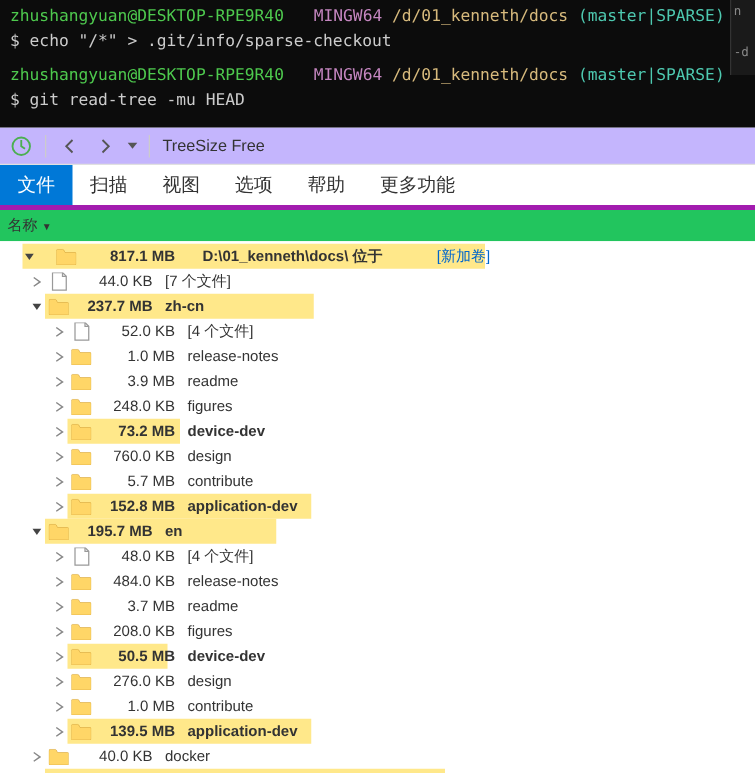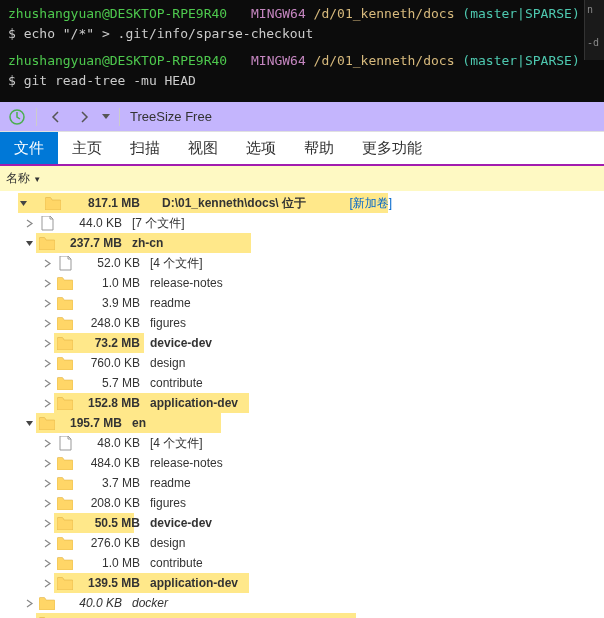--- a/index.html
+++ b/index.html
@@ -19,21 +19,21 @@
     .icon-btn { width: 26px; height: 26px; display: flex; align-items: center; justify-content: center; cursor: pointer; }
     .toolbar .sep { width: 1px; height: 18px; background: #ccc; margin: 0 4px; }
     .toolbar .title { margin-left: 4px; font-size: 13px; color: #333; }
     
     
     .menu { display: flex; background: #fff; height: 32px; align-items: stretch; padding: 0; }
     .menu-item { padding: 0 14px; display: flex; align-items: center; font-size: 15px; color: #333; cursor: pointer; }
     .menu-item.active { background: #0078d7; color: #fff; }
     
     
-    .col-header { background: #fef9c3; padding: 4px 6px; font-size: 12px; color: #333; border-top: 2px solid #a21caf; }
+    .col-header { background: #22c55e; padding: 4px 6px; font-size: 12px; color: #333; border-top: 4px solid #a21caf; }
     
     
     .tree { background: #fff; padding-top: 2px; }
     .row { display: flex; align-items: center; height: 20px; white-space: nowrap; }
     .expander { width: 14px; height: 14px; display: inline-flex; align-items: center; justify-content: center; color: #666; font-size: 10px; cursor: pointer; flex-shrink: 0; }
     .icon { width: 16px; height: 14px; display: inline-flex; align-items: center; justify-content: center; margin: 0 3px; flex-shrink: 0; }
     .size { display: inline-block; width: 70px; text-align: right; padding-right: 6px; font-size: 12px; color: #333; }
     .name { font-size: 12px; color: #333; padding-left: 4px; }
     .bold { font-weight: bold; }
     .highlight { background: #ffe88a; }
@@ -99,21 +99,20 @@
     <svg width="8" height="6" viewBox="0 0 8 6">
         <path d="M0 0 L4 5 L8 0" fill="#555"></path>
       </svg>
   </div>
   <div class="sep"></div>
   <span class="title">TreeSize Free</span>
 </div>
 
 <div class="menu">
   <div class="menu-item active">文件</div>
-  <div class="menu-item">主页</div>
   <div class="menu-item">扫描</div>
   <div class="menu-item">视图</div>
   <div class="menu-item">选项</div>
   <div class="menu-item">帮助</div>
   <div class="menu-item">更多功能</div>
 </div>
 
 <div class="col-header">
   <span>名称</span> <span style="font-size:8px">▼</span>
 </div>
@@ -463,21 +462,21 @@
         <span class="icon">
           <svg class="folder" viewBox="0 0 16 13">
             <path d="M0 2 L0 12 Q0 13 1 13 L15 13 Q16 13 16 12 L16 4 Q16 3 15 3 L7 3 L6 1 Q5.7 0.5 5 0.5 L1 0.5 Q0 0.5 0 2 Z" fill="#ffd667" stroke="#d9a93e" stroke-width="0.5"></path>
           </svg>
         </span>
         <span class="size bold">139.5 MB</span>
         <span class="name bold">application-dev</span>
       </div>
     </div>
     <div class="row-wrap">
-      <div class="row" style="position: relative; z-index: 1; font-style: italic;">
+      <div class="row" style="position: relative; z-index: 1;">
         <span class="indent" style="width: 22px;"></span>
         <span class="expander">
           <svg width="9" height="9" viewBox="0 0 9 9">
             <path d="M2 1 L7 4.5 L2 8" fill="none" stroke="#888" stroke-width="1.2"></path>
           </svg>
         </span>
         <span class="icon">
           <svg class="folder" viewBox="0 0 16 13">
             <path d="M0 2 L0 12 Q0 13 1 13 L15 13 Q16 13 16 12 L16 4 Q16 3 15 3 L7 3 L6 1 Q5.7 0.5 5 0.5 L1 0.5 Q0 0.5 0 2 Z" fill="#ffd667" stroke="#d9a93e" stroke-width="0.5"></path>
           </svg>

